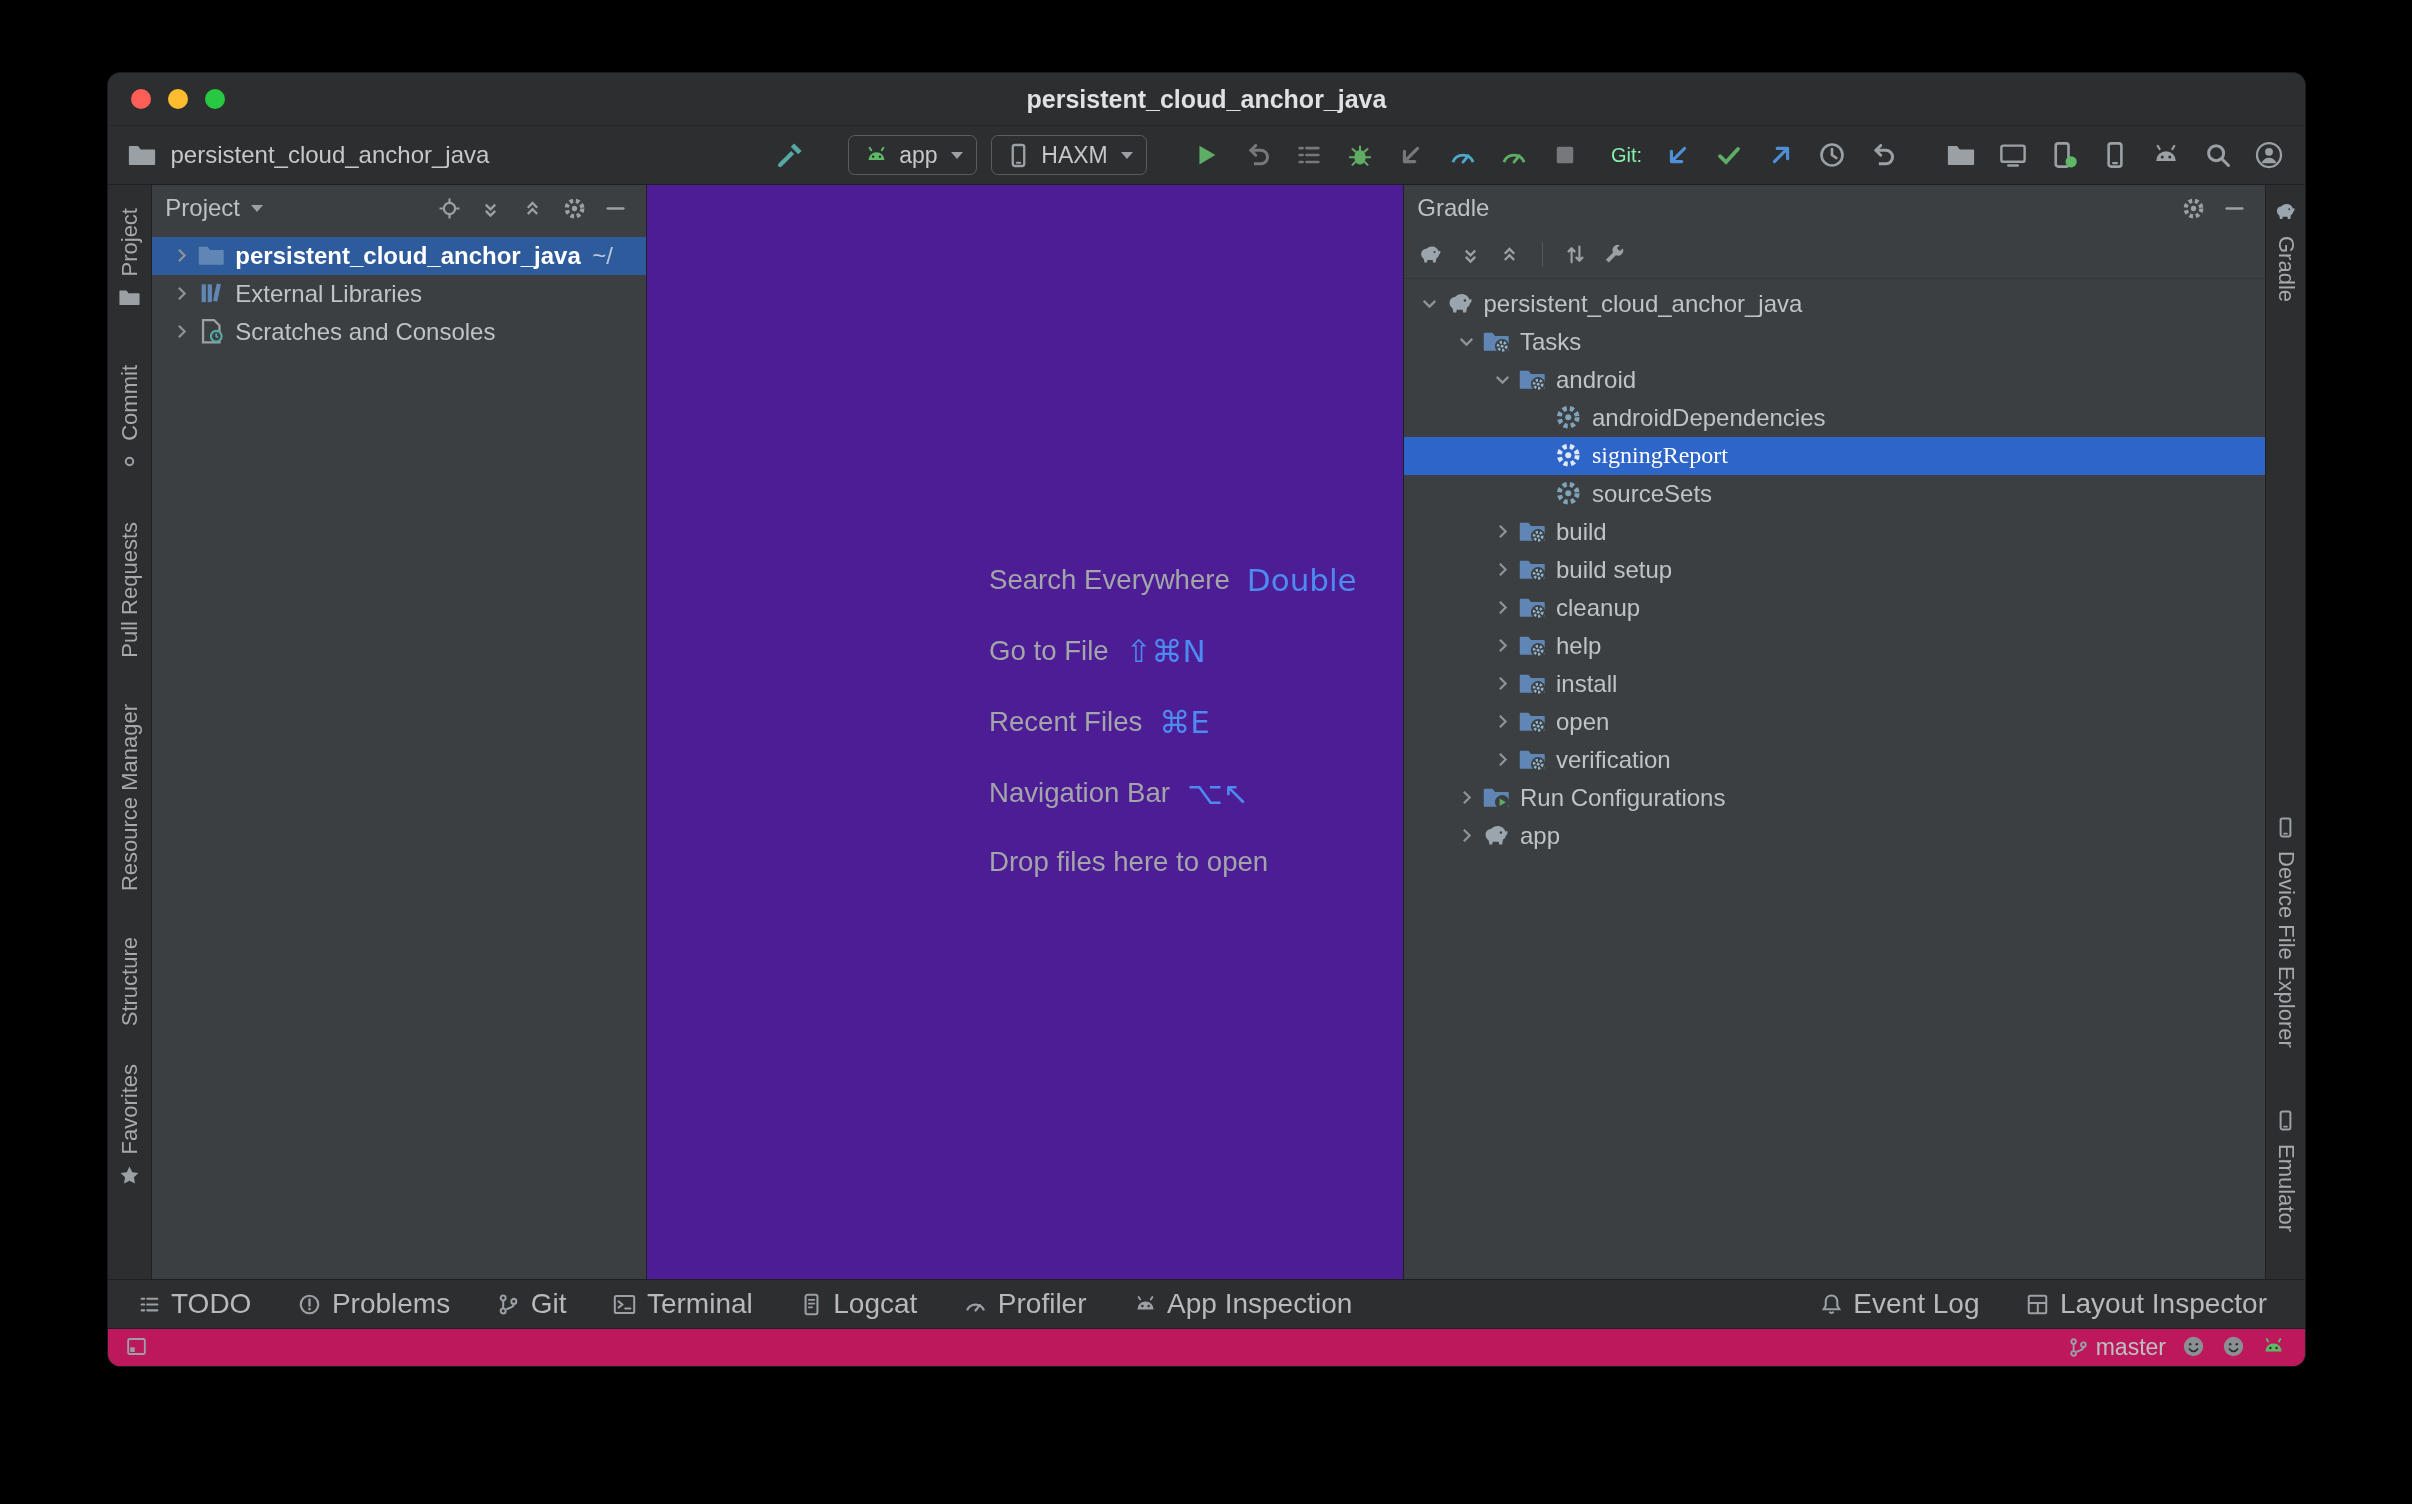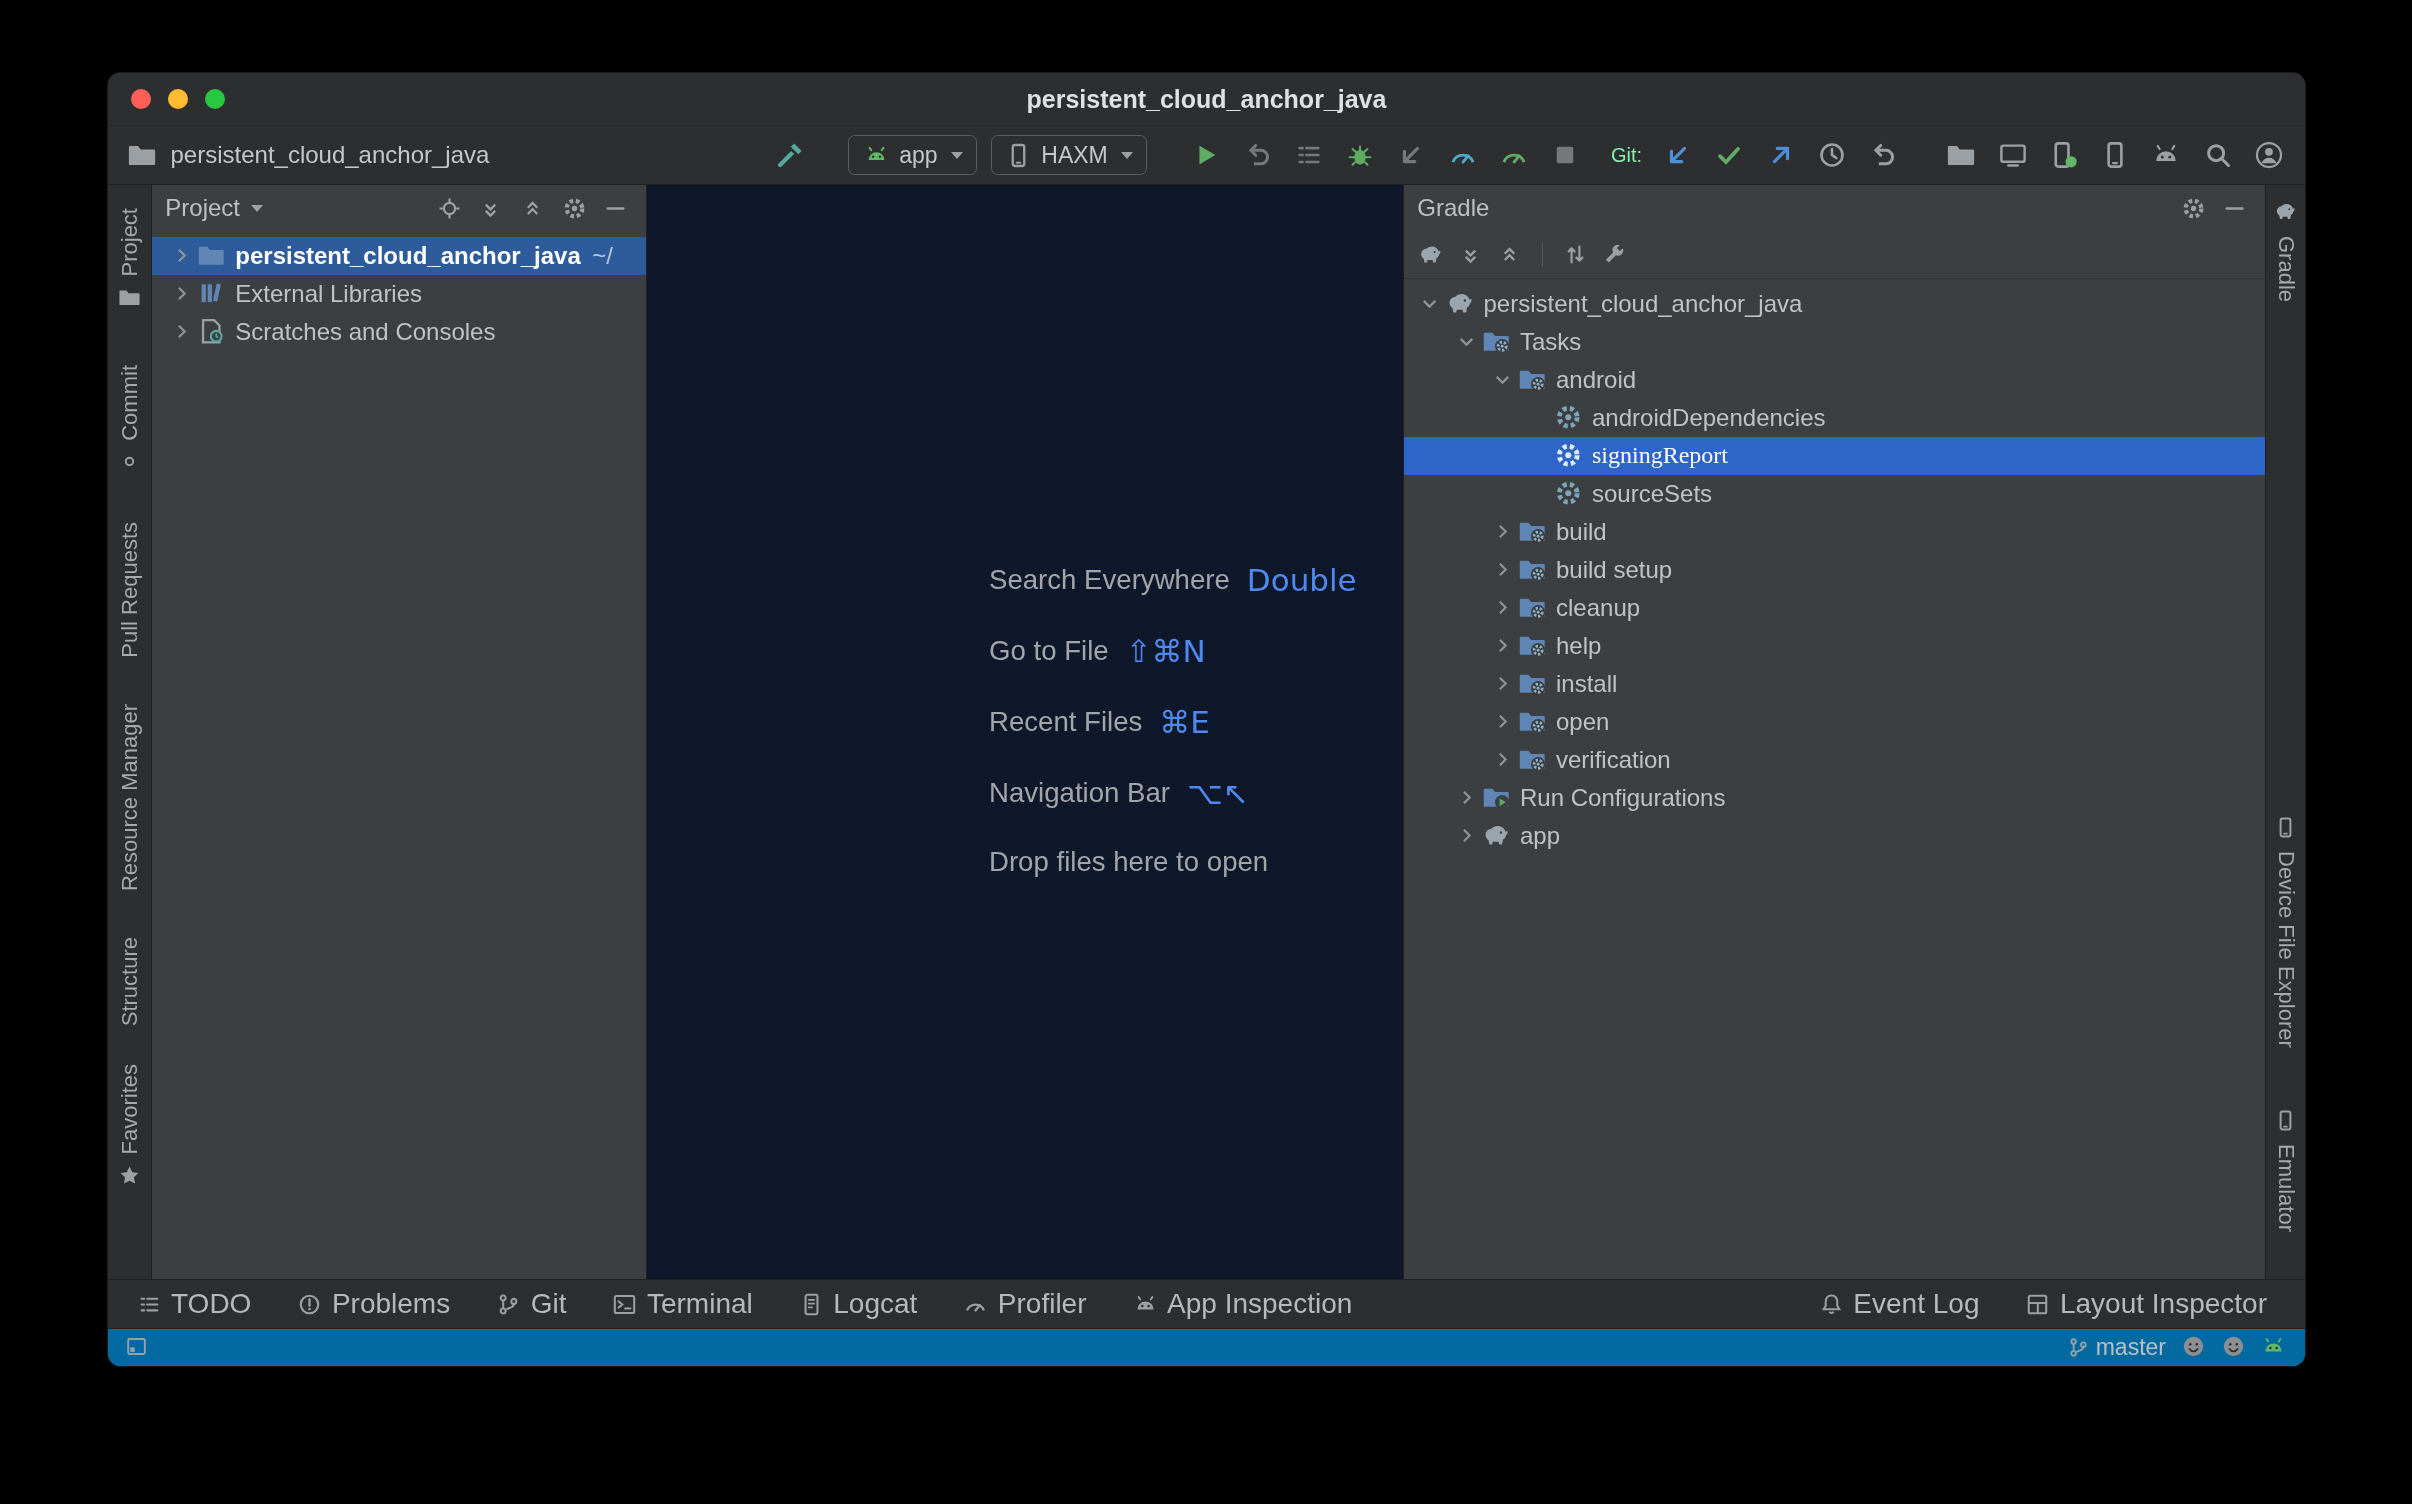--- a/index.html
+++ b/index.html
@@ -74,21 +74,21 @@
     align-items:center; justify-content:center; }
   .ticon svg { width:28.5px; height:28.5px; }
   .suffix { color:#8d9094; margin-left:11.4px; }
   .trow.sel-u { background:#2d5b9b; }
   .trow.sel-u .lbl { color:#fff; font-weight:700; }
   .trow.sel-u .suffix { color:#b9c6d8; }
   .trow.sel-f { background:#2e65c9;font-family:Liberation Serif, serif; }
   .trow.sel-f .lbl { color:#fff; }
 
   
-  .editor { flex:1; background:#0f172a; position:relative; overflow:hidden; }
+  .editor { flex:1; background:#4c1d95; position:relative; overflow:hidden; }
   .hints { position:absolute; left:342px; top:377px; display:flex; flex-direction:column;
     gap:35px; }
   .hint-row { display:flex; align-items:center; gap:17px; white-space:nowrap; }
   .hint-label { color:#a3a6a9; font-size:27.6px; }
   .hint-key { color:#4e8af0; font-size:31px; font-family:"DejaVu Sans","Liberation Sans",sans-serif; }
 
   
   .gpanel { width:862px; flex:none; background:#3c3f41; border-left:1px solid #1e2022;
     display:flex; flex-direction:column; }
   .gtoolbar { height:48px; flex:none; display:flex; align-items:center; padding:0 9.5px;
@@ -98,21 +98,21 @@
   
   .bottombar { height:49px; flex:none; background:#2c2e30; border-top:1px solid #1e2022;
     display:flex; align-items:center; padding:0 38px 0 28.5px; }
   .bitem { display:flex; align-items:center; gap:9.5px; color:#b7babd; font-size:28px;
     margin-right:46px; white-space:nowrap; }
   .bitem svg { width:25px; height:25px; }
   .bb-right { margin-left:auto; display:flex; align-items:center; }
   .bb-right .bitem { margin-right:0; margin-left:46px; }
 
   
-  .statusbar { height:38px; flex:none; background:#0369a1; border-top:1px solid #1e2022;
+  .statusbar { height:38px; flex:none; background:#be185d; border-top:1px solid #1e2022;
     display:flex; align-items:center; padding:0 19px 0 17px; }
   .sb-left svg { width:23px; height:23px; }
   .sb-right { margin-left:auto; display:flex; align-items:center; gap:15px; }
   .sb-branch { display:flex; align-items:center; gap:5.7px; color:#bcc0c3; font-size:23px; }
   .sb-branch svg { width:23px; height:23px; }
   .sb-face svg { width:25px; height:25px; }
   .smiley { color:#8b8f93; }
 </style>
 </head>
 <body>

